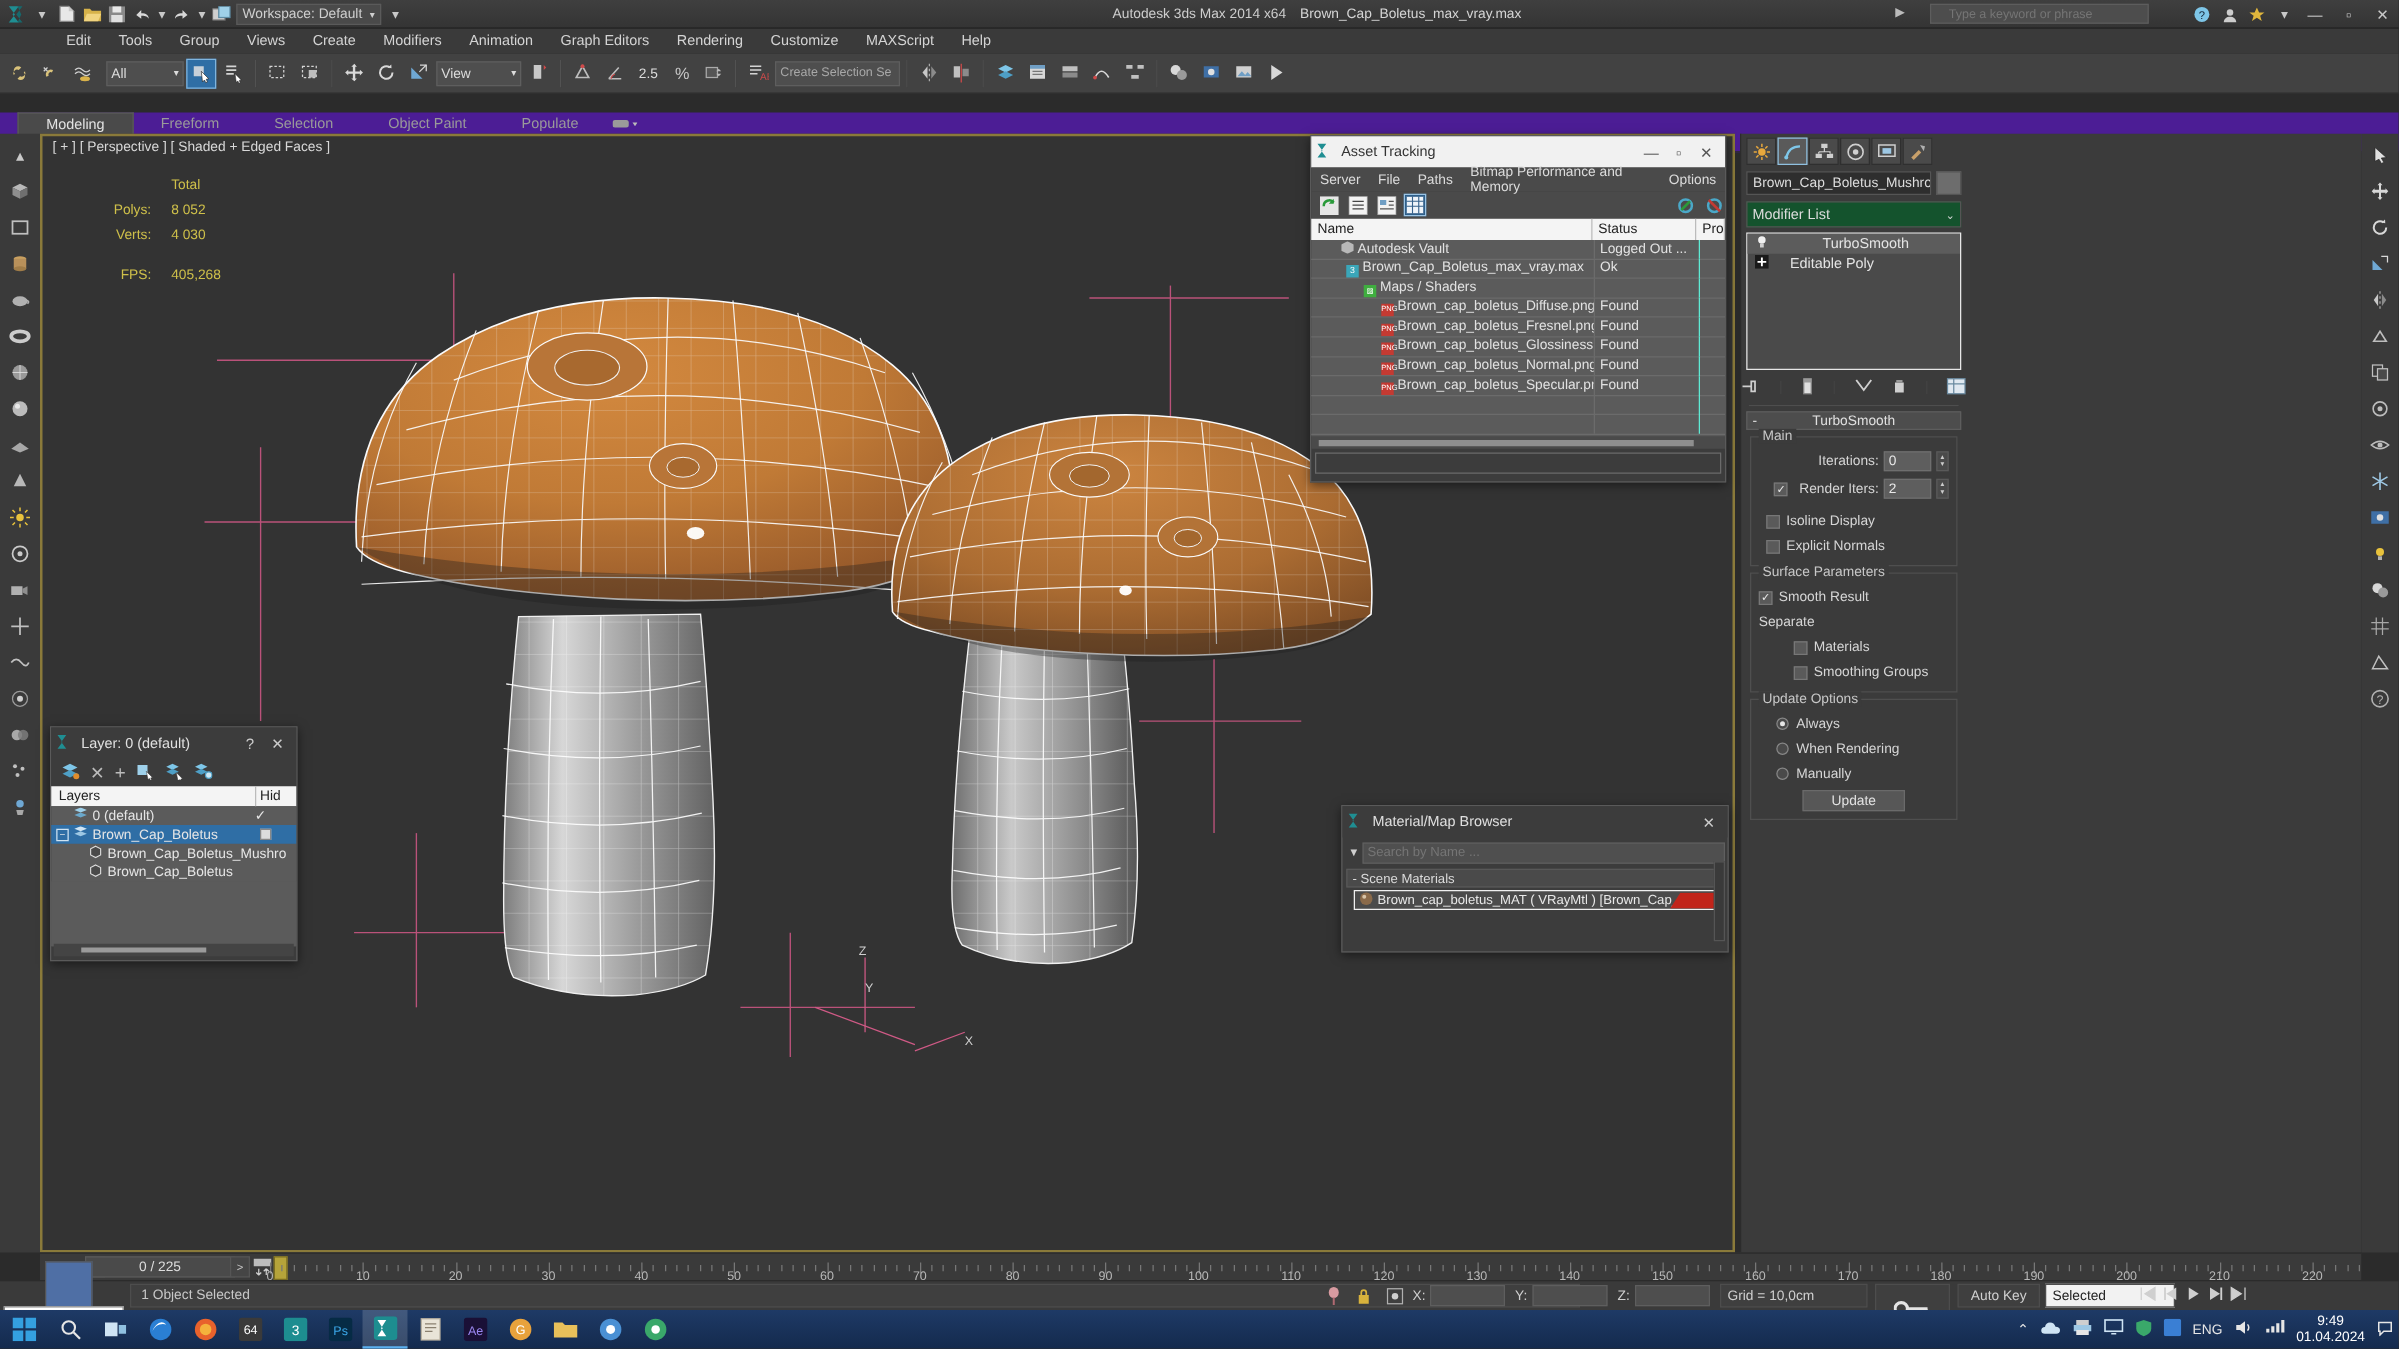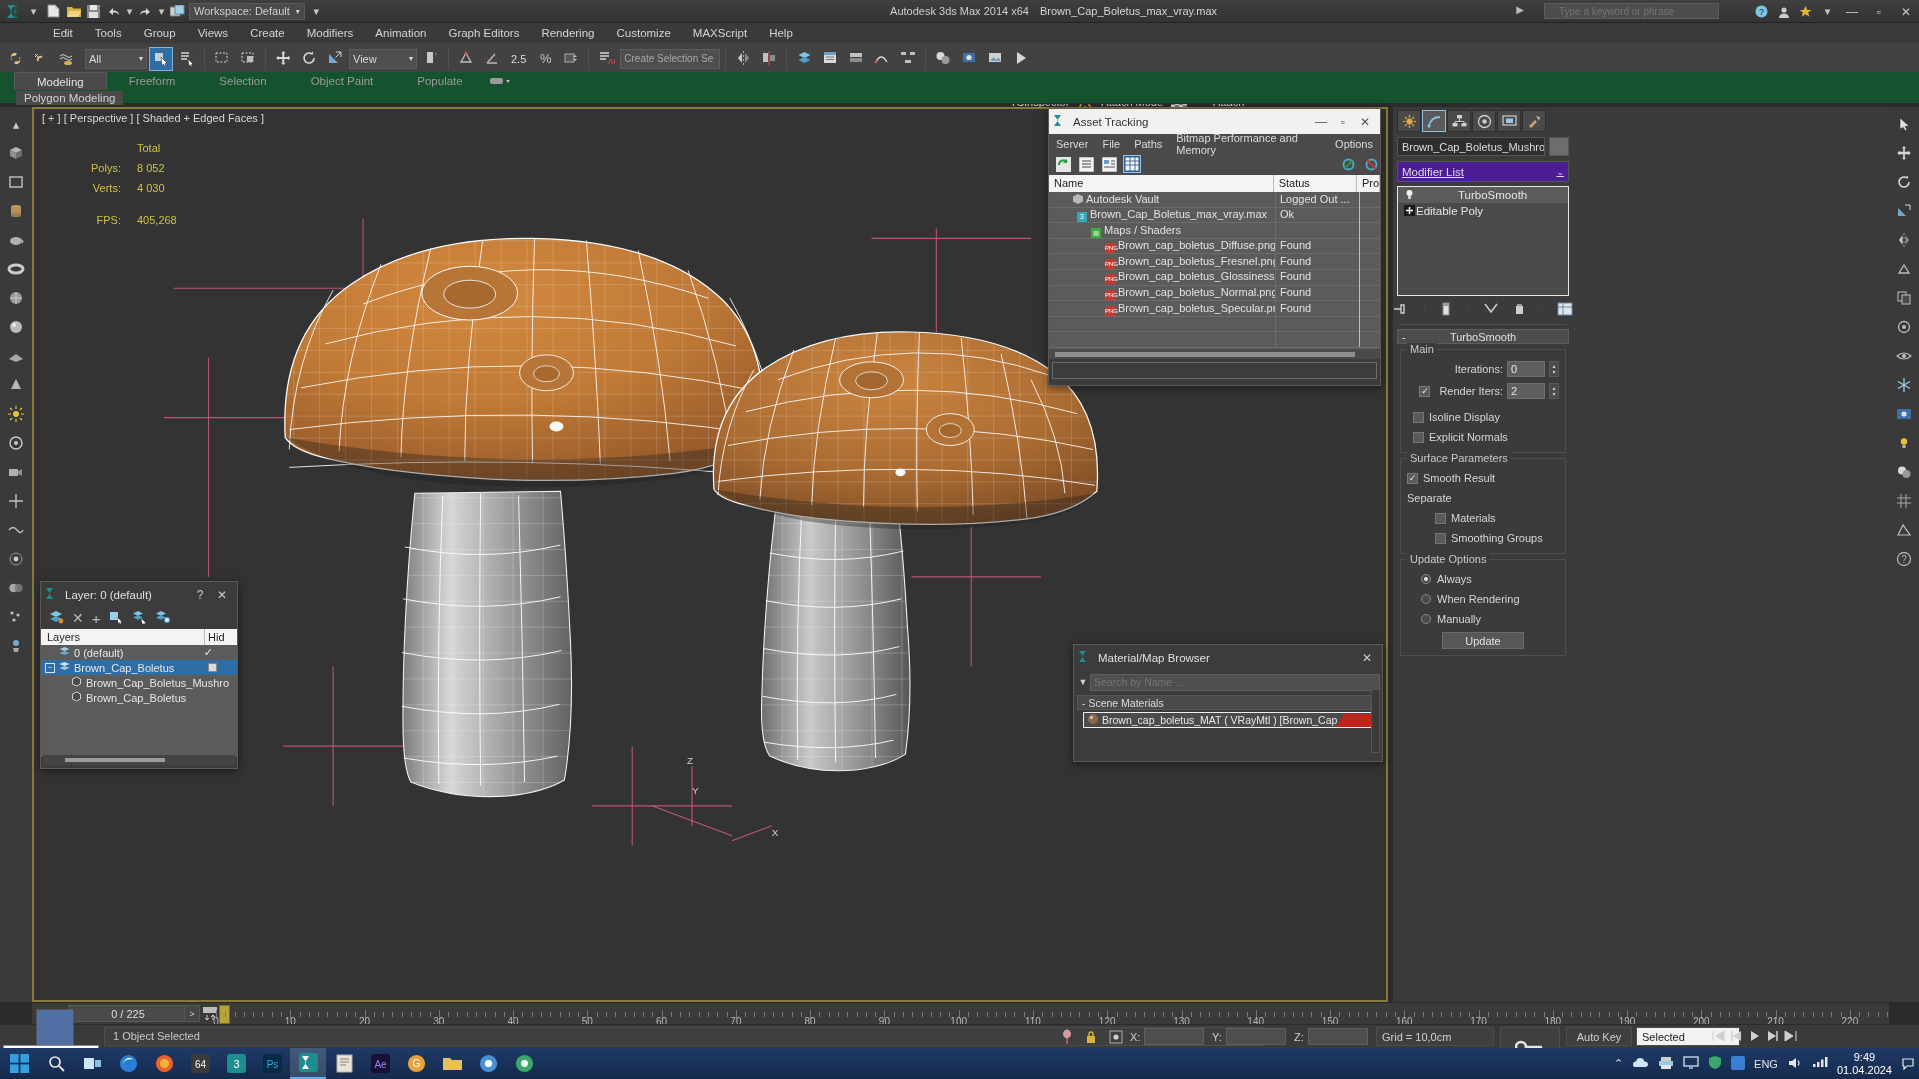--- a/index.html
+++ b/index.html
@@ -34,21 +34,21 @@
   .maintb { position:absolute; left:0; top:43px; width:1919px; height:32px;
     background:#424242; border-bottom:1px solid #2c2c2c; display:flex; align-items:center; gap:2px; padding-left:3px; }
   .ti { width:24px; height:24px; display:flex; align-items:center; justify-content:center;
     font-size:13px; color:#cfcfcf; border:1px solid transparent; }
   .ti.on { background:#2f6ea5; border:1px solid #7fb4de; }
   .sep { width:1px; height:22px; background:#2d2d2d; margin:0 3px; border-right:1px solid #525252; }
   .combo { height:20px; background:#4e4e4e; border:1px solid #5e5e5e; display:flex; align-items:center;
     padding:0 3px; font-size:11px; color:#dcdcdc; justify-content:space-between; }
 
   
-  .ribbon { position:absolute; left:0; top:72px; width:1919px; height:32px; background:#14532d;
+  .ribbon { position:absolute; left:0; top:90px; width:1919px; height:32px; background:#4c1d95;
     border-bottom:1px solid #2a2a2a; }
   .rtabs { position:absolute; left:14px; top:0; display:flex; font-size:11.5px; }
   .rtab { padding:3px 22px 2px; color:#9a9a9a; }
   .rtab.active { background:#4a4a4a; color:#e3e3e3; border:1px solid #5a5a5a; border-bottom:none; }
   .rsub { position:absolute; left:16px; top:19px; font-size:11.5px; color:#d2d2d2;
     background:#4a4a4a; padding:1px 8px; }
   .rchev { position:absolute; left:490px; top:4px; font-size:10px; color:#bbb; }
 
   
   .lefttb { position:absolute; left:0; top:107px; width:32px; height:895px; background:#3a3a3a;
@@ -130,22 +130,22 @@
   .cmdpanel { position:absolute; left:1392px; top:107px; width:497px; height:895px; background:#3b3b3b;
     border-left:1px solid #2c2c2c; }
   .cp-tabs { display:flex; gap:1px; padding:3px 0 0 4px; }
   .cp-tab { width:24px; height:22px; background:#4a4a4a; border:1px solid #2f2f2f; display:flex;
     align-items:center; justify-content:center; font-size:11px; color:#d0d0d0; }
   .cp-tab.on { background:#5a5a5a; border-color:#8fc0e0; }
   .cp-name { margin:5px 4px 0 4px; display:flex; gap:4px; }
   .cp-name input { flex:1; height:19px; background:#2e2e2e; border:1px solid #555; color:#ddd; font-size:11px;
     padding-left:4px; font-family:"Liberation Sans",sans-serif; }
   .cp-swatch { width:22px; height:19px; background:#6d6d6d; border:1px solid #555; }
-  .cp-modlist { margin:5px 4px 0 4px; height:21px; background:#4c1d95; border:1px solid #555;
-    display:flex; align-items:center; justify-content:space-between; font-size:11.5px; color:#ddd; padding:0 4px;text-decoration:underline; }
+  .cp-modlist { margin:5px 4px 0 4px; height:21px; background:#14532d; border:1px solid #555;
+    display:flex; align-items:center; justify-content:space-between; font-size:11.5px; color:#ddd; padding:0 4px; }
   .cp-stack { margin:4px 4px 0 4px; height:110px; background:#4a4a4a; border:1px solid #e6e6e6; }
   .stk-row { height:16px; display:flex; align-items:center; font-size:11.5px; color:#e4e4e4; padding-left:4px; }
   .stk-row.on { background:#5c5c5c; }
   .stk-ic { width:14px; text-align:center; font-size:10px; }
   .cp-stkbtns { margin:4px 4px 0 4px; height:20px; display:flex; align-items:center; gap:14px;
     justify-content:center; font-size:11px; color:#cfcfcf; }
   .cp-sep { margin:4px 6px; height:1px; background:#2e2e2e; border-bottom:1px solid #4e4e4e; }
 
   .roll-hdr { margin:3px 4px 0 4px; height:15px; background:#4d4d4d; border:1px solid #5d5d5d;
     font-size:11px; color:#e0e0e0; text-align:center; line-height:14px; position:relative; }
@@ -1140,21 +1140,21 @@
           </span>
           <span style="margin-left:42px">TurboSmooth</span>
         </div>
         <div class="stk-row">
           <span class="stk-ic">
             <svg width="11" height="11" viewBox="0 0 11 11">
                 <rect width="11" height="11" fill="#1a1a1a"></rect>
                 <path d="M5.5 2v7M2 5.5h7" stroke="#fff" stroke-width="1.5"></path>
               </svg>
           </span>
-          <span style="margin-left:0">Editable Poly</span>
+          <span style="margin-left:16px">Editable Poly</span>
         </div>
       </div>
 
       <div class="cp-stkbtns">
         <span>
           <svg width="16" height="14" viewBox="0 0 16 14">
               <path d="M1 7h7M8 3h3v8H8z" stroke="#cfcfcf" fill="none" stroke-width="1.4"></path>
             </svg>
         </span>
         <span style="color:#444">|</span>

